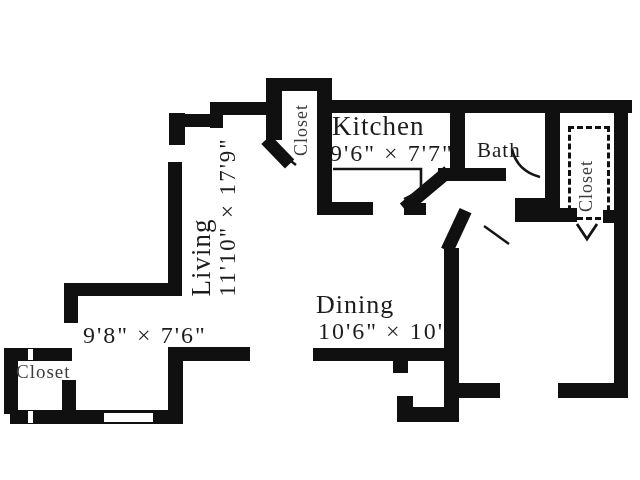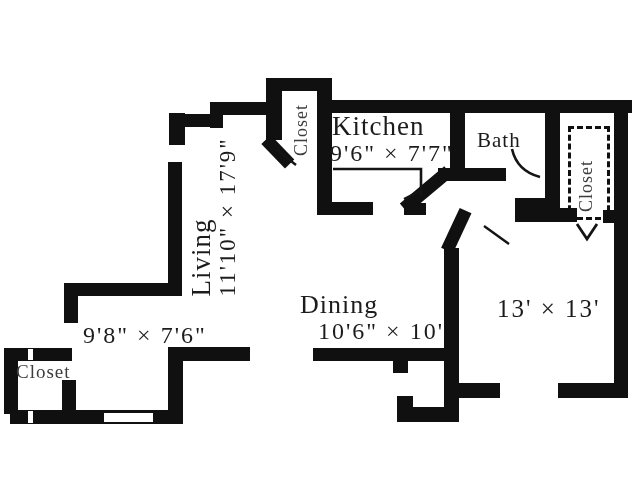--- a/index.html
+++ b/index.html
@@ -87,25 +87,24 @@
     <path d="M404,199 L422,190" fill="none" stroke="#141414" stroke-width="2.4"></path>
     <path d="M277,150 L296,165" fill="none" stroke="#141414" stroke-width="2.4"></path>
     <path d="M512,149 Q517,171 540,177" fill="none" stroke="#141414" stroke-width="2.6"></path>
     <path d="M484,226 L509,244" fill="none" stroke="#141414" stroke-width="2.4"></path>
     <path d="M577,224 L587,239 L597,224" fill="none" stroke="#141414" stroke-width="2.8"></path>
   </svg>
 
   <div class="lbl z3" style="left:332px;top:113px;font-size:27px">Kitchen</div>
   <div class="lbl dims z3" style="left:330px;top:141px;font-size:24px">9'6" × 7'7"</div>
 
-  <div class="lbl z3" style="left:477px;top:130px;font-size:21px">Bath</div>
+  <div class="lbl z3" style="left:477px;top:140px;font-size:21px">Bath</div>
 
-  <div class="lbl dims z3" style="left:497px;top:296px;font-size:25px">13' × 13'</div>
 
-  <div class="lbl z3" style="left:300px;top:292px;font-size:26px">Dining</div>
+  <div class="lbl z3" style="left:316px;top:292px;font-size:26px">Dining</div>
   <div class="lbl dims z3" style="left:318px;top:319px;font-size:24px">10'6" × 10'</div>
 
   <div class="lbl dims z3" style="left:83px;top:323px;font-size:24px">9'8" × 7'6"</div>
 
   <div class="lbl rot z3" style="left:127px;top:182px;width:175px;height:54px;text-align:left">
     <div style="font-size:27px">Living</div>
     <div class="dims" style="font-size:23px">11'10" × 17'9"</div>
   </div>
 
   <div class="lbl rot z3" style="left:268px;top:110px;width:70px;height:22px;font-size:18px;color:var(--faded)">Closet</div>

